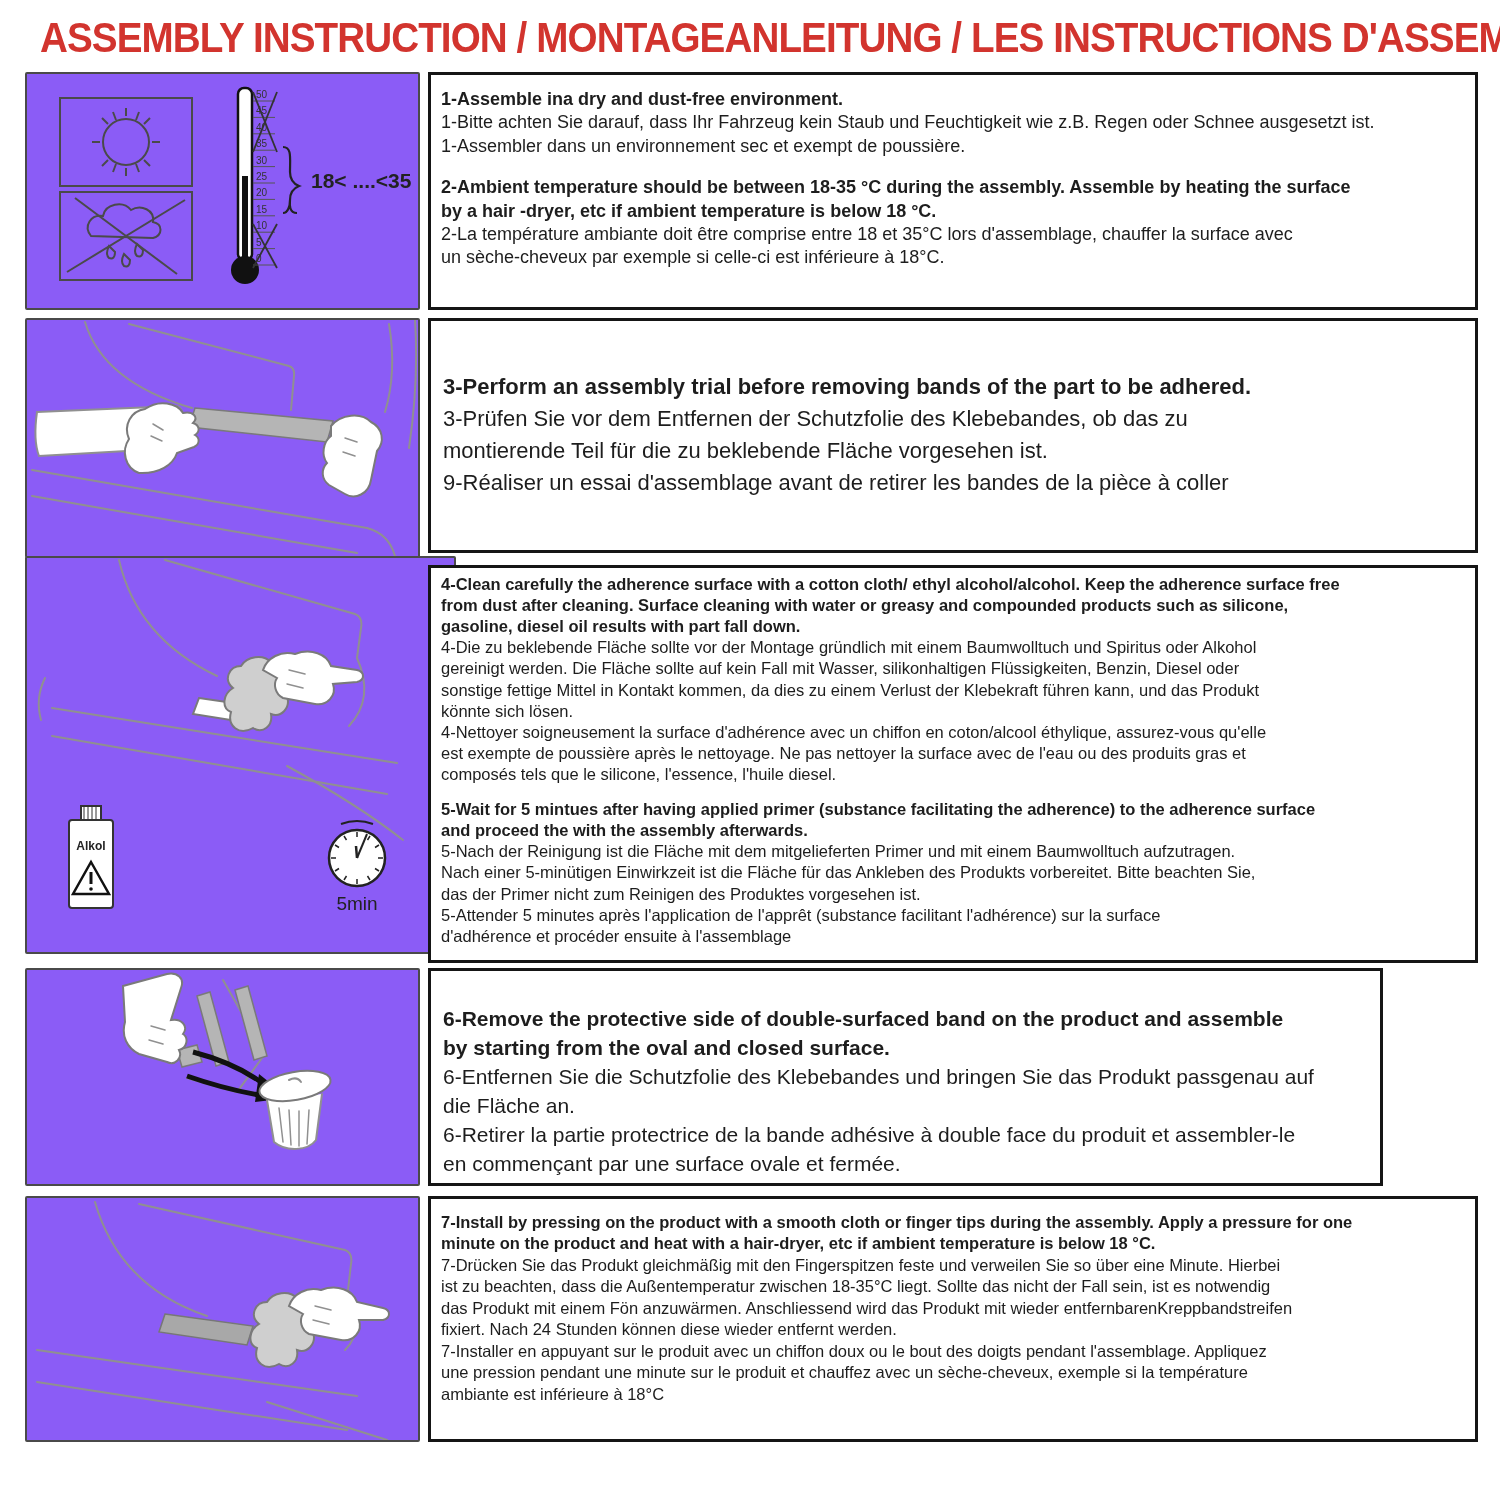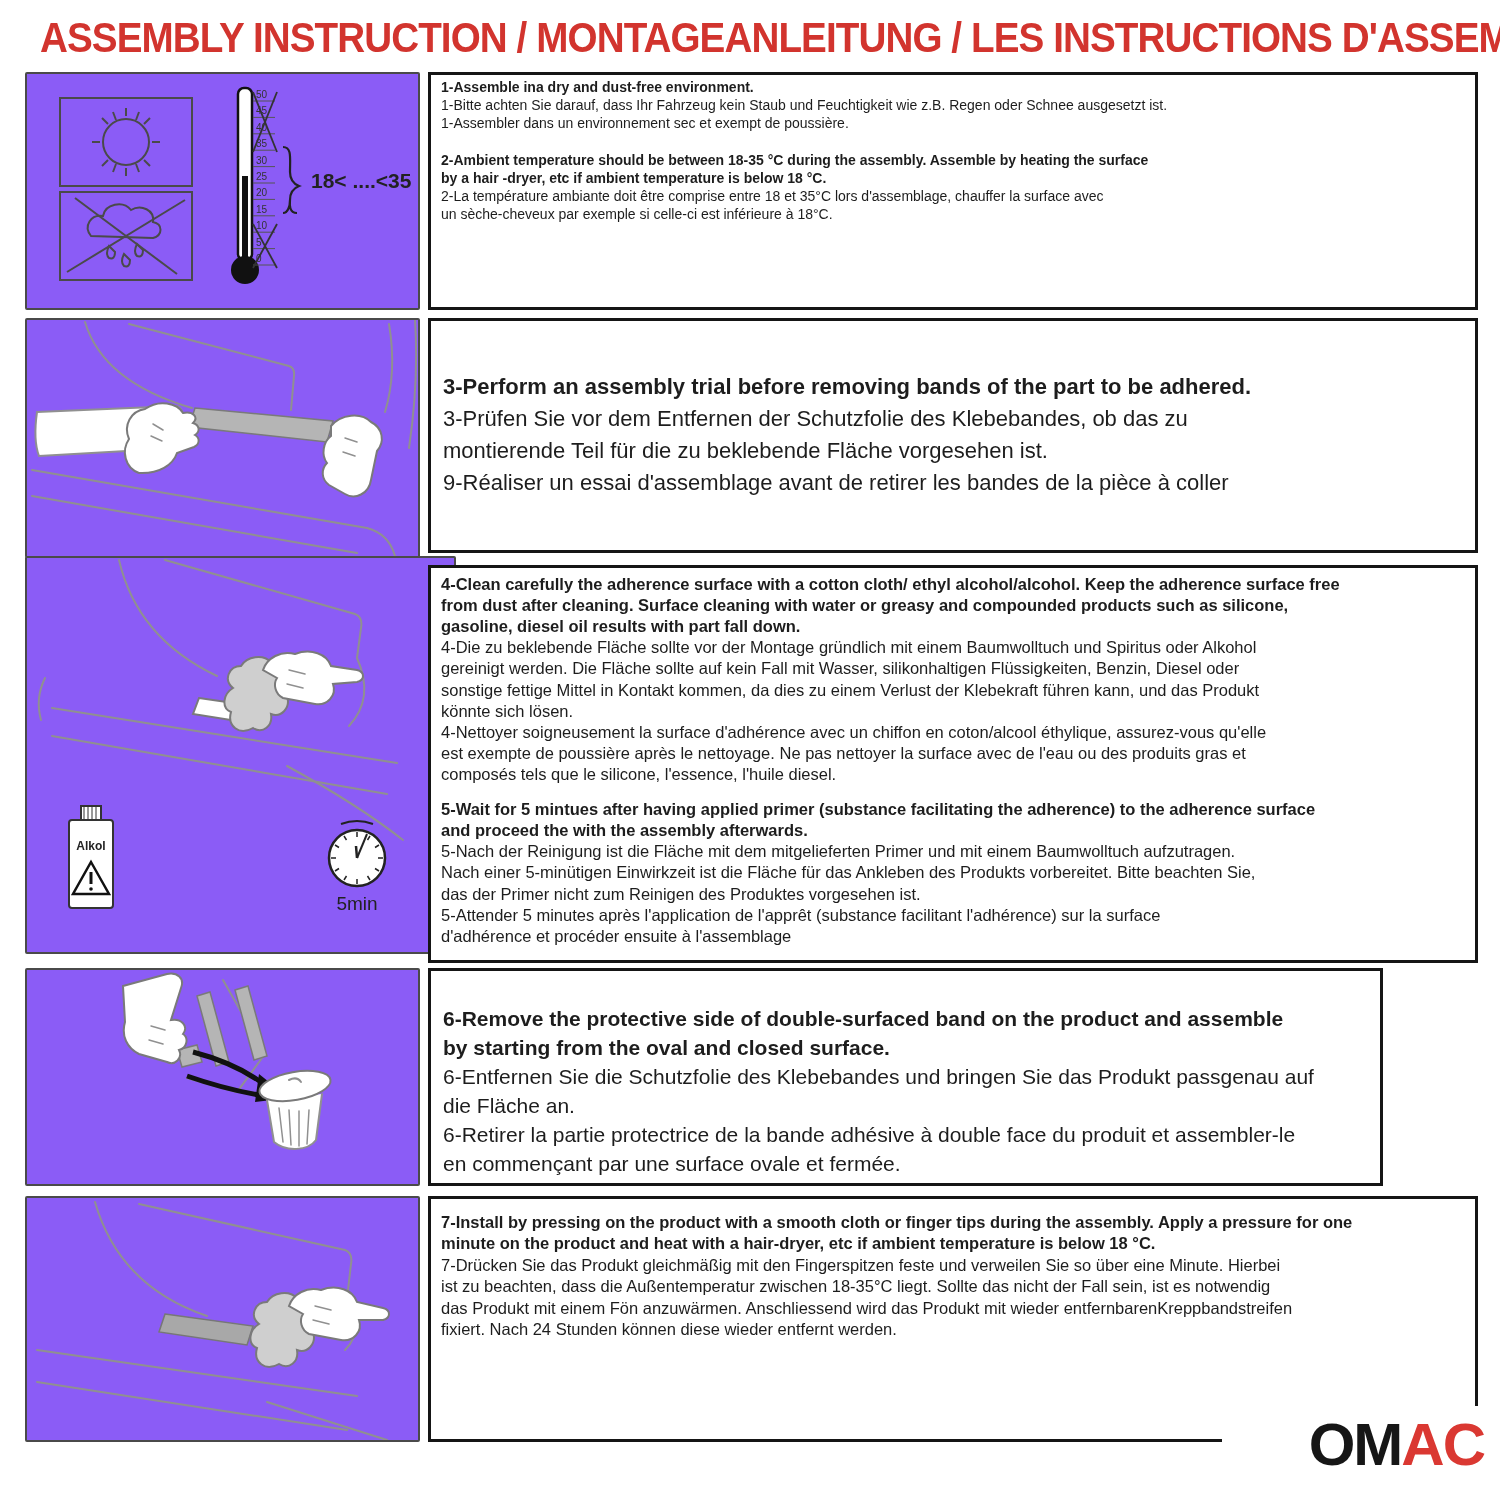--- a/index.html
+++ b/index.html
@@ -12,21 +12,21 @@
 
   .illu-box{position:absolute;border:2px solid #4a4a4a;background:#8b5cf6;box-sizing:border-box;border-radius:2px;}
   .text-box{position:absolute;border:3px solid #151515;background:#fff;box-sizing:border-box;}
   .text-box .inner{box-sizing:border-box;height:100%;overflow:hidden;}
 
   .para{white-space:pre-line;margin:0;}
   .para.bold{font-weight:bold;}
   .spacer{width:100%;}
 
   
-  .s1 .inner{padding:3px 10px;font-size:14px;line-height:1.3;}
+  .s1 .inner{padding:13px 10px;font-size:18px;line-height:1.3;}
   .s1 .spacer{height:18px;}
   .s2 .inner{padding:50px 12px;font-size:22px;line-height:1.45;}
   .s3 .inner{padding:6px 10px;font-size:16.5px;line-height:1.28;border-radius:8px;}
   .s3 .spacer{height:14px;}
   .s4 .inner{padding:34px 12px;font-size:21px;line-height:1.38;}
   .s5 .inner{padding:13px 10px;font-size:16.5px;line-height:1.3;}
 
   svg{display:block;}
   .line{stroke:#909090;stroke-width:2;fill:none;stroke-linecap:round;}
   .dark{stroke:#4a4a4a;stroke-width:2;fill:none;}
@@ -308,20 +308,20 @@
   </div>
 
   <div class="text-box s5" style="left:428px;top:1196px;width:1050px;height:246px;">
     <div class="inner">
         <p class="para bold">7-Install by pressing on the product with a smooth cloth or finger tips during the assembly. Apply a pressure for one
 minute on the product and heat with a hair-dryer, etc if ambient temperature is below 18 °C.</p>
         <p class="para">7-Drücken Sie das Produkt gleichmäßig mit den Fingerspitzen feste und verweilen Sie so über eine Minute. Hierbei
 ist zu beachten, dass die Außentemperatur zwischen 18-35°C liegt. Sollte das nicht der Fall sein, ist es notwendig
 das Produkt mit einem Fön anzuwärmen. Anschliessend wird das Produkt mit wieder entfernbarenKreppbandstreifen
 fixiert. Nach 24 Stunden können diese wieder entfernt werden.</p>
-      </div>
-  </div>
-
-  <div class="logo">
-    <span class="lg-black">OM</span><span class="lg-red">AC</span>
-  </div>
+        <p class="para">7-Installer en appuyant sur le produit avec un chiffon doux ou le bout des doigts pendant l'assemblage. Appliquez
+une pression pendant une minute sur le produit et chauffez avec un sèche-cheveux, exemple si la température
+ambiante est inférieure à 18°C</p>
+      </div>
+  </div>
+
 
 </div>
 
 </body></html>

